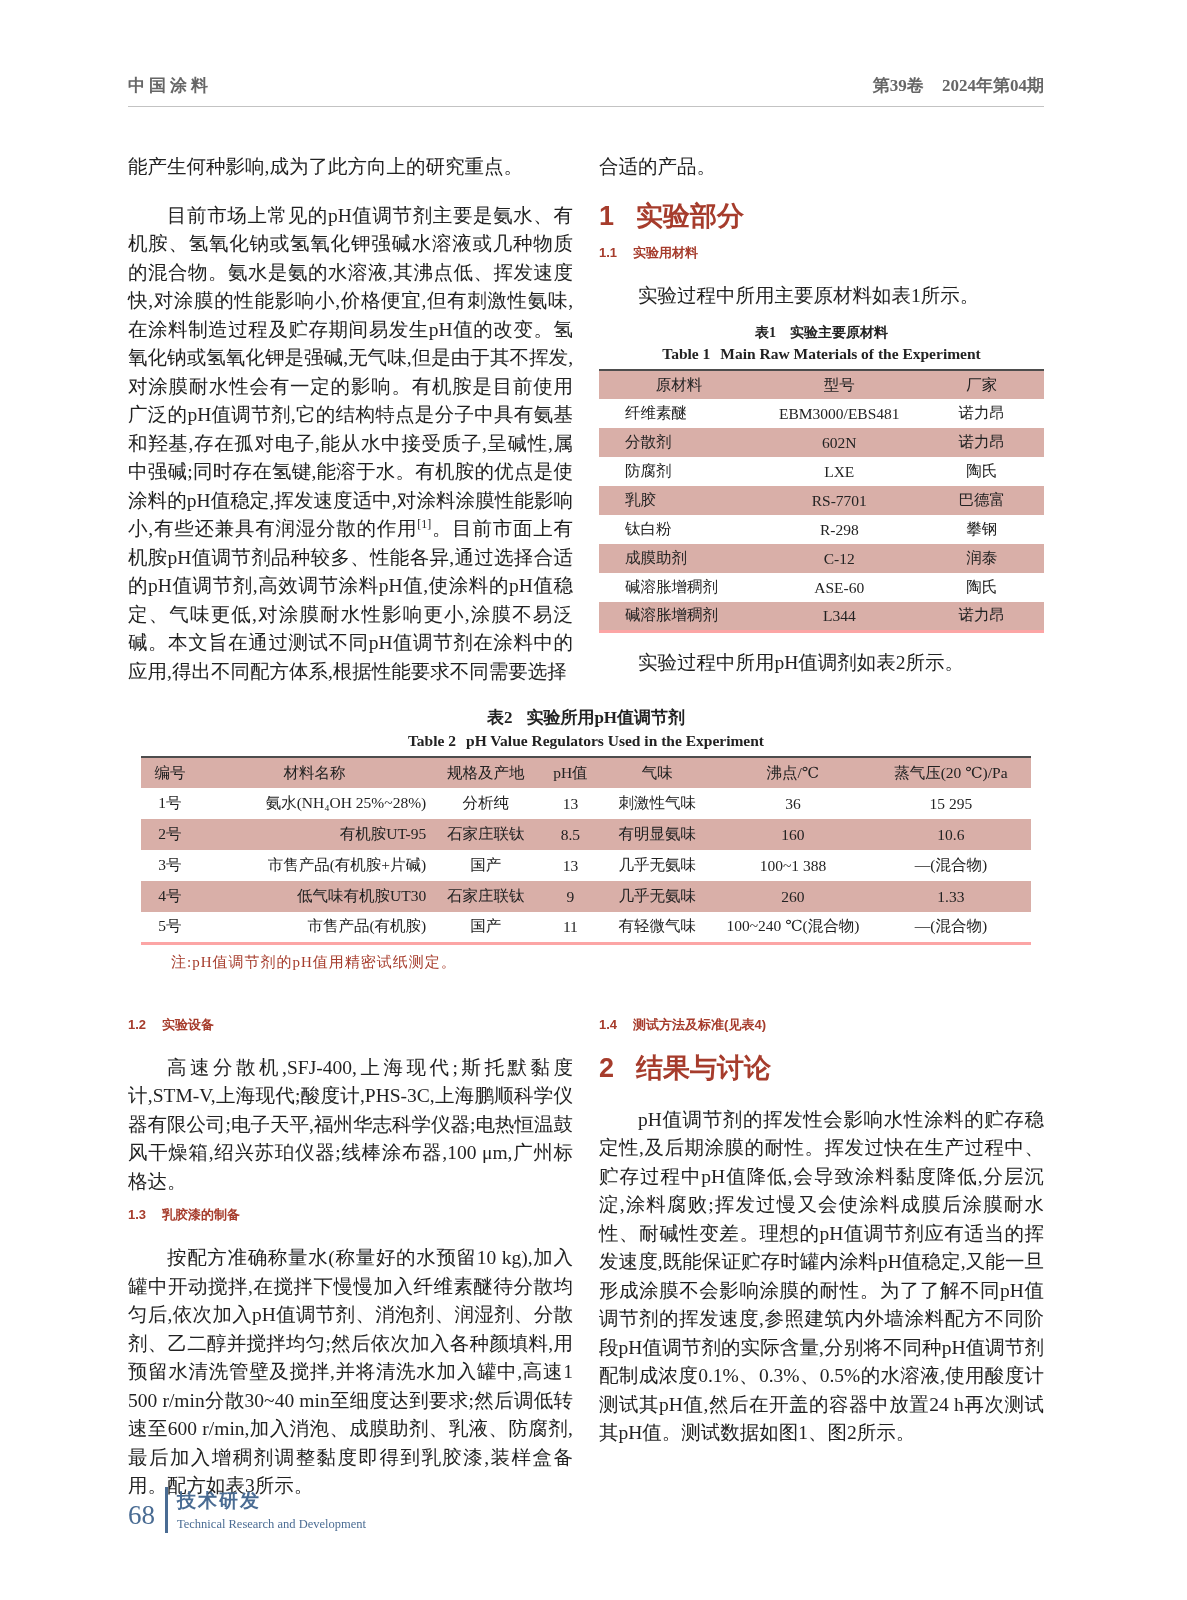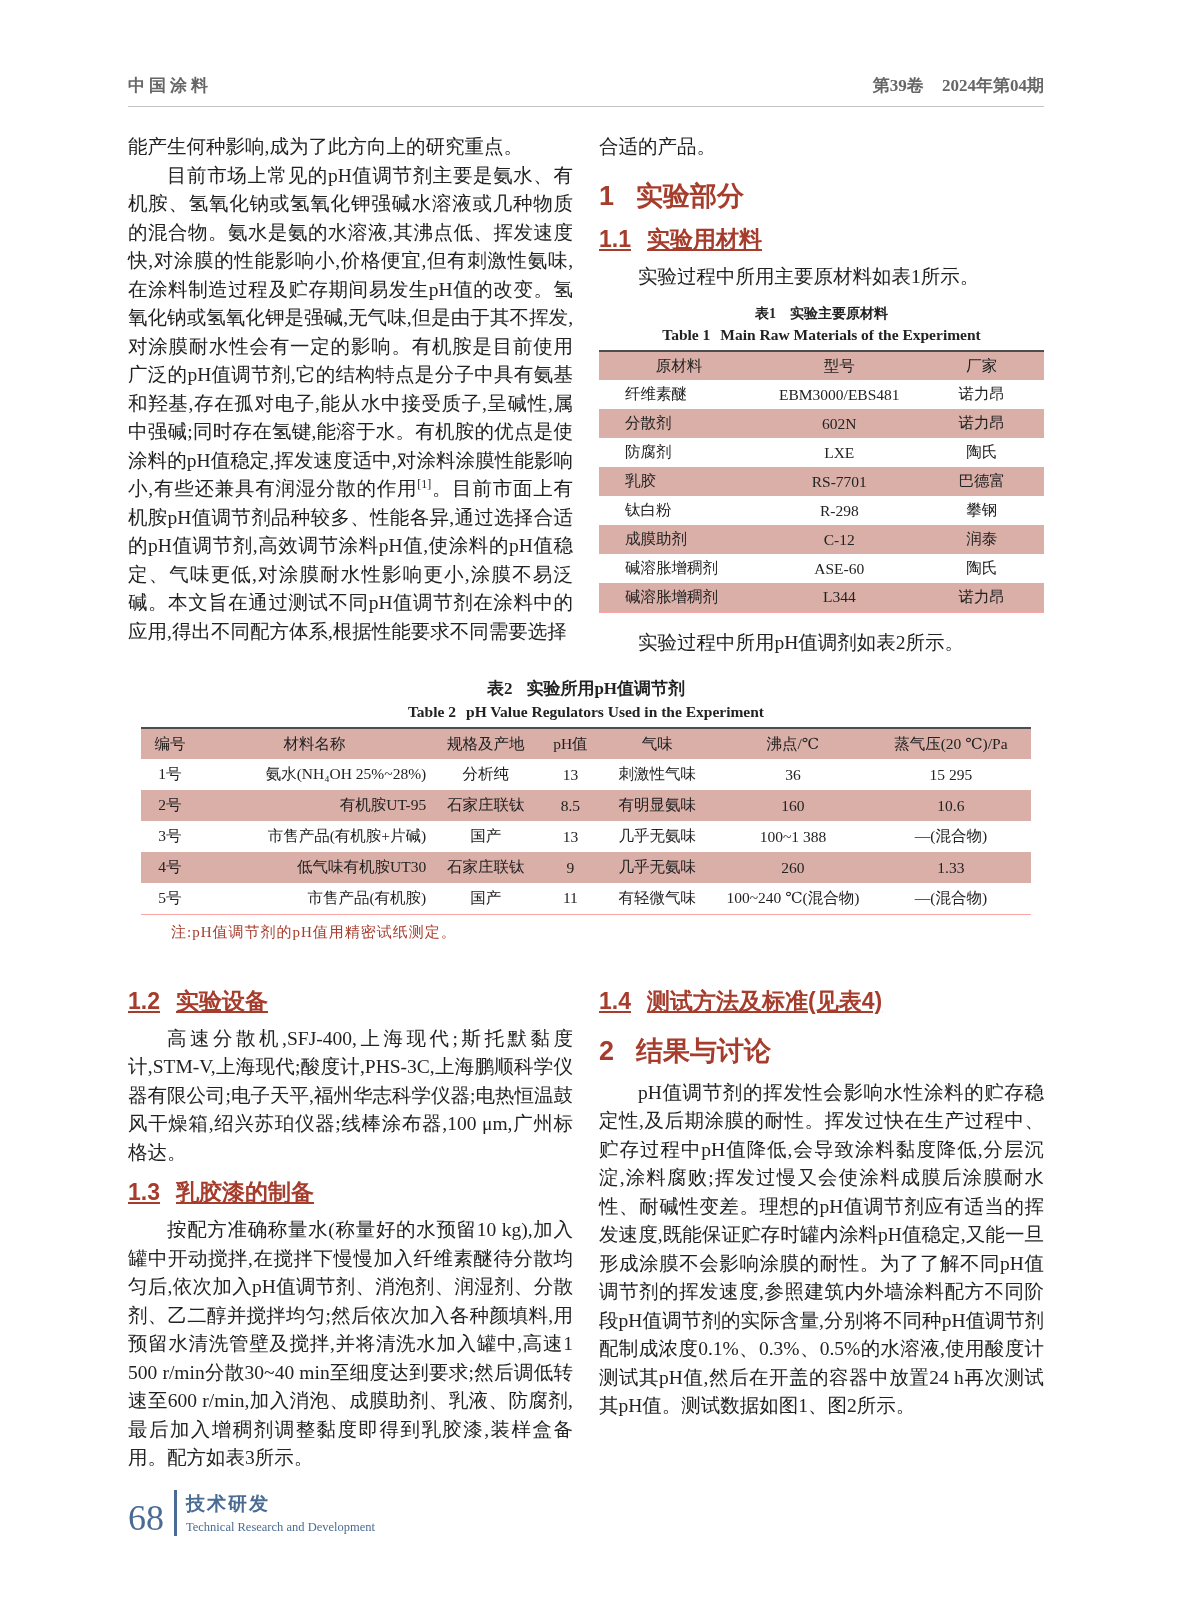--- a/index.html
+++ b/index.html
@@ -36,45 +36,46 @@
   }
   .journal-name{letter-spacing:4px;}
   .header-right span{margin-left:14px;}
   
   .cols{display:flex;gap:26px;margin-top:26px;}
   .col{width:445px;flex:0 0 445px;}
   p.body{
     font-size:19.5px;
     line-height:28.5px;
     text-align:justify;
+    margin-top:20px;
   }
   p.indent{text-indent:2em;}
   sup{font-size:12px;line-height:0;}
   
   .sec,.subsec{
     font-family:"Liberation Sans","DejaVu Sans",sans-serif;
     color:var(--accent-red,#a63c2c);
     font-weight:bold;
   }
   .sec{font-size:27px;margin:16px 0 10px 0;}
   .sec .num{margin-right:22px;}
-  .subsec{font-size:23px;margin:10px 0 8px 0;text-decoration:underline;}
+  .subsec{font-size:13px;margin:10px 0 8px 0;}
   .subsec .num{margin-right:16px;}
   
   .tbl-caption{text-align:center;margin-top:14px;}
   .tbl-caption .cn{font-size:14px;font-weight:bold;}
   .tbl-caption .cn .lbl{margin-right:14px;}
   .tbl-caption .en{font-size:15.5px;font-weight:bold;font-family:"Liberation Serif","DejaVu Serif",serif;margin-top:3px;}
   .tbl-caption .en .lbl{margin-right:10px;}
   table{
     border-collapse:collapse;
     width:100%;
     margin-top:6px;
     border-top:2px solid #4d4d4d;
-    border-bottom:1px solid #fca5a5;
+    border-bottom:3px solid #fca5a5;
     font-size:15.5px;
   }
   th,td{
     height:29px;
     text-align:center;
     font-weight:normal;
     padding:1px 4px;
     white-space:nowrap;
   }
   thead tr{background:var(--row-pink,#d9afa8);}
@@ -96,21 +97,21 @@
     letter-spacing:1px;
   }
   .bottom-cols{margin-top:34px;}
   
   .page-footer{
     position:absolute;
     left:128px;top:1487px;
     display:flex;align-items:center;
     color:var(--footer-blue,#4a6c93);
   }
-  .page-num{font-size:36px;margin-right:10px;margin-top:10px;}
+  .page-num{font-size:27px;margin-right:10px;margin-top:10px;}
   .footer-bar{
     display:inline-block;width:3px;height:46px;
     background:var(--footer-blue,#4a6c93);
     margin-right:9px;
   }
   .footer-cn{
     font-family:"Liberation Sans","DejaVu Sans",sans-serif;
     font-weight:bold;font-size:19px;letter-spacing:2px;
   }
   .footer-en{font-size:12.5px;margin-top:3px;}

